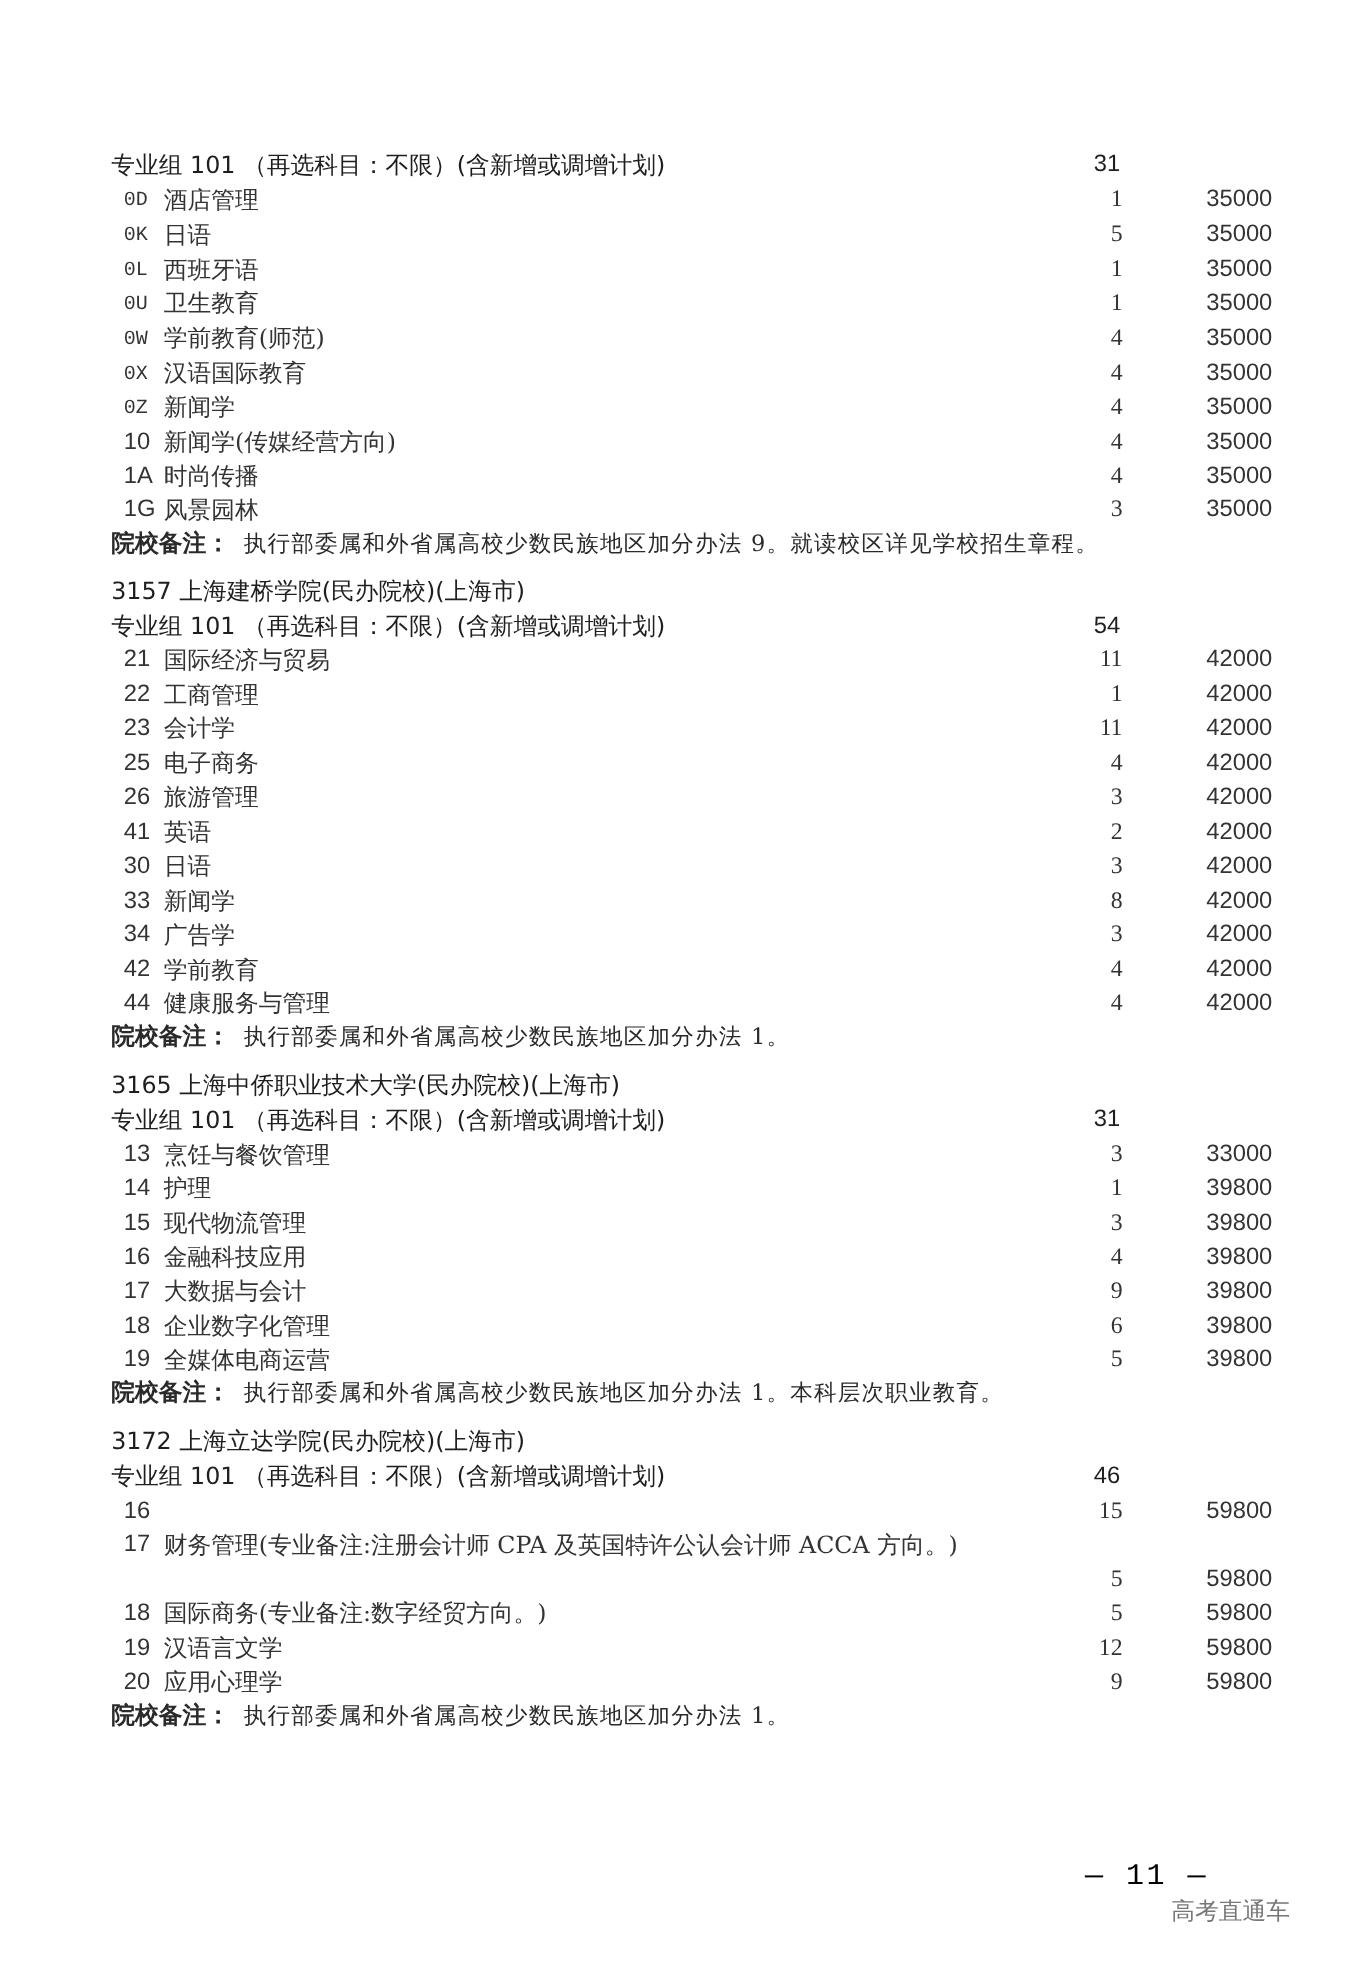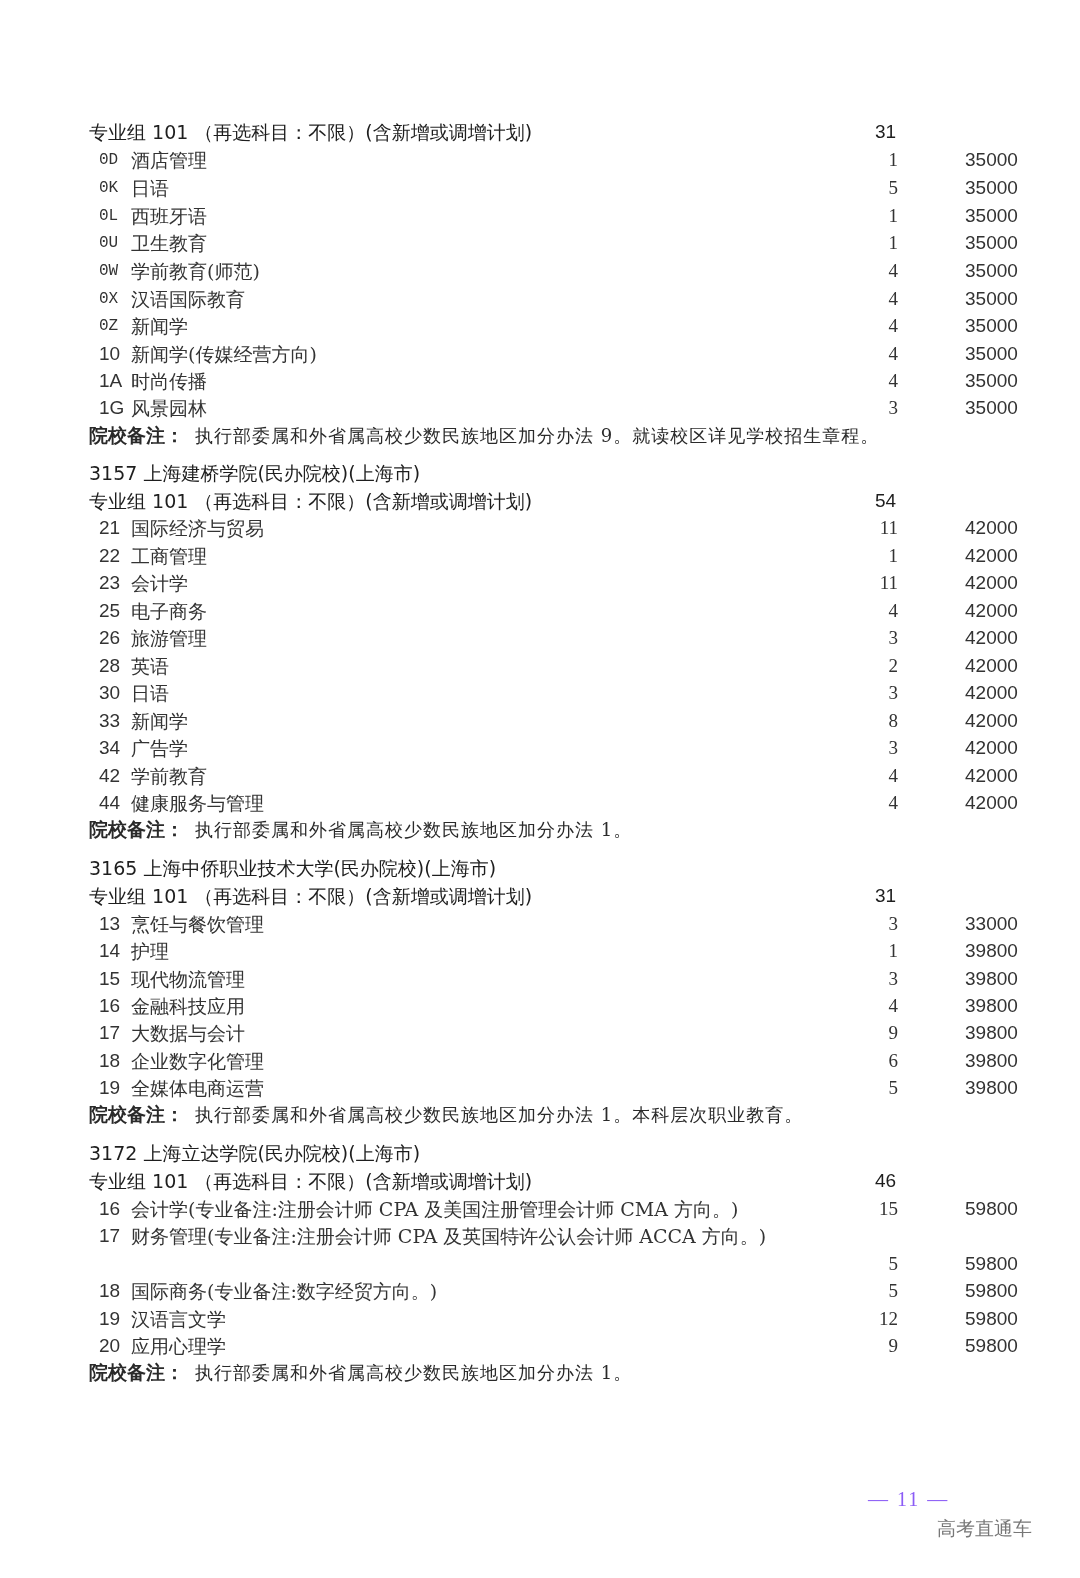--- a/index.html
+++ b/index.html
@@ -11,21 +11,21 @@
   .hdr .cnt { position: absolute; left: 875px; font-family: "Liberation Sans", sans-serif; }
   .maj { font-family: "DejaVu Serif", "Liberation Serif", serif; color: #333; }
   .maj .code { position: absolute; left: 99px; font-family: "Liberation Sans", sans-serif; }
   .maj .code.mono { font-family: "Liberation Mono", monospace; font-size: 16px; }
   .maj .name { position: absolute; left: 131px; }
   .maj .cnt { position: absolute; left: 870px; width: 28px; text-align: right; font-family: "Liberation Serif", serif; }
   .maj .fee { position: absolute; left: 965px; font-family: Liberation Sans, sans-serif; }
   .note { font-family: "DejaVu Serif", "Liberation Serif", serif; color: #2a2a2a; }
   .note .lbl { position: absolute; left: 89px; font-family: Liberation Sans, sans-serif; font-weight: bold; }
   .note .body { position: absolute; left: 195px; font-size: 18px; letter-spacing: 1px; }
-  .footer-page { position: absolute; left: 868px; top: 1488px; font-family: Liberation Serif, serif; font-size: 20px; color: #8b5cf6; letter-spacing: 2px; }
+  .footer-page { position: absolute; left: 868px; top: 1488px; font-family: Liberation Mono, monospace; font-size: 24px; color: #000000; letter-spacing: 2px; }
   .watermark { position: absolute; left: 937px; top: 1516px; font-family: "DejaVu Sans", sans-serif; font-size: 19px; color: #777; }
 </style>
 </head>
 <body>
 
 <div class="page">
 
   <div class="row hdr" style="top:118px">
     <span class="txt">专业组 101 （再选科目：不限）(含新增或调增计划)</span>
     <span class="cnt">31</span>
@@ -126,21 +126,21 @@
       <span class="cnt">4</span>
       <span class="fee">42000</span>
     </div>
   <div class="row maj" style="top:624px">
       <span class="code">26</span>
       <span class="name">旅游管理</span>
       <span class="cnt">3</span>
       <span class="fee">42000</span>
     </div>
   <div class="row maj" style="top:652px">
-      <span class="code">28</span>
+      <span class="code">41</span>
       <span class="name">英语</span>
       <span class="cnt">2</span>
       <span class="fee">42000</span>
     </div>
   <div class="row maj" style="top:679px">
       <span class="code">30</span>
       <span class="name">日语</span>
       <span class="cnt">3</span>
       <span class="fee">42000</span>
     </div>
@@ -229,21 +229,20 @@
 
   <div class="row hdr" style="top:1139px">
     <span class="txt">3172 上海立达学院(民办院校)(上海市)</span>
   </div>
   <div class="row hdr" style="top:1167px">
     <span class="txt">专业组 101 （再选科目：不限）(含新增或调增计划)</span>
     <span class="cnt">46</span>
   </div>
   <div class="row maj" style="top:1195px">
       <span class="code">16</span>
-      <span class="name">会计学(专业备注:注册会计师 CPA 及美国注册管理会计师 CMA 方向。)</span>
       <span class="cnt">15</span>
       <span class="fee">59800</span>
     </div>
 
   <div class="row maj" style="top:1222px">
       <span class="code">17</span>
       <span class="name">财务管理(专业备注:注册会计师 CPA 及英国特许公认会计师 ACCA 方向。)</span>
     </div>
   <div class="row maj" style="top:1250px">
       <span class="cnt">5</span>

